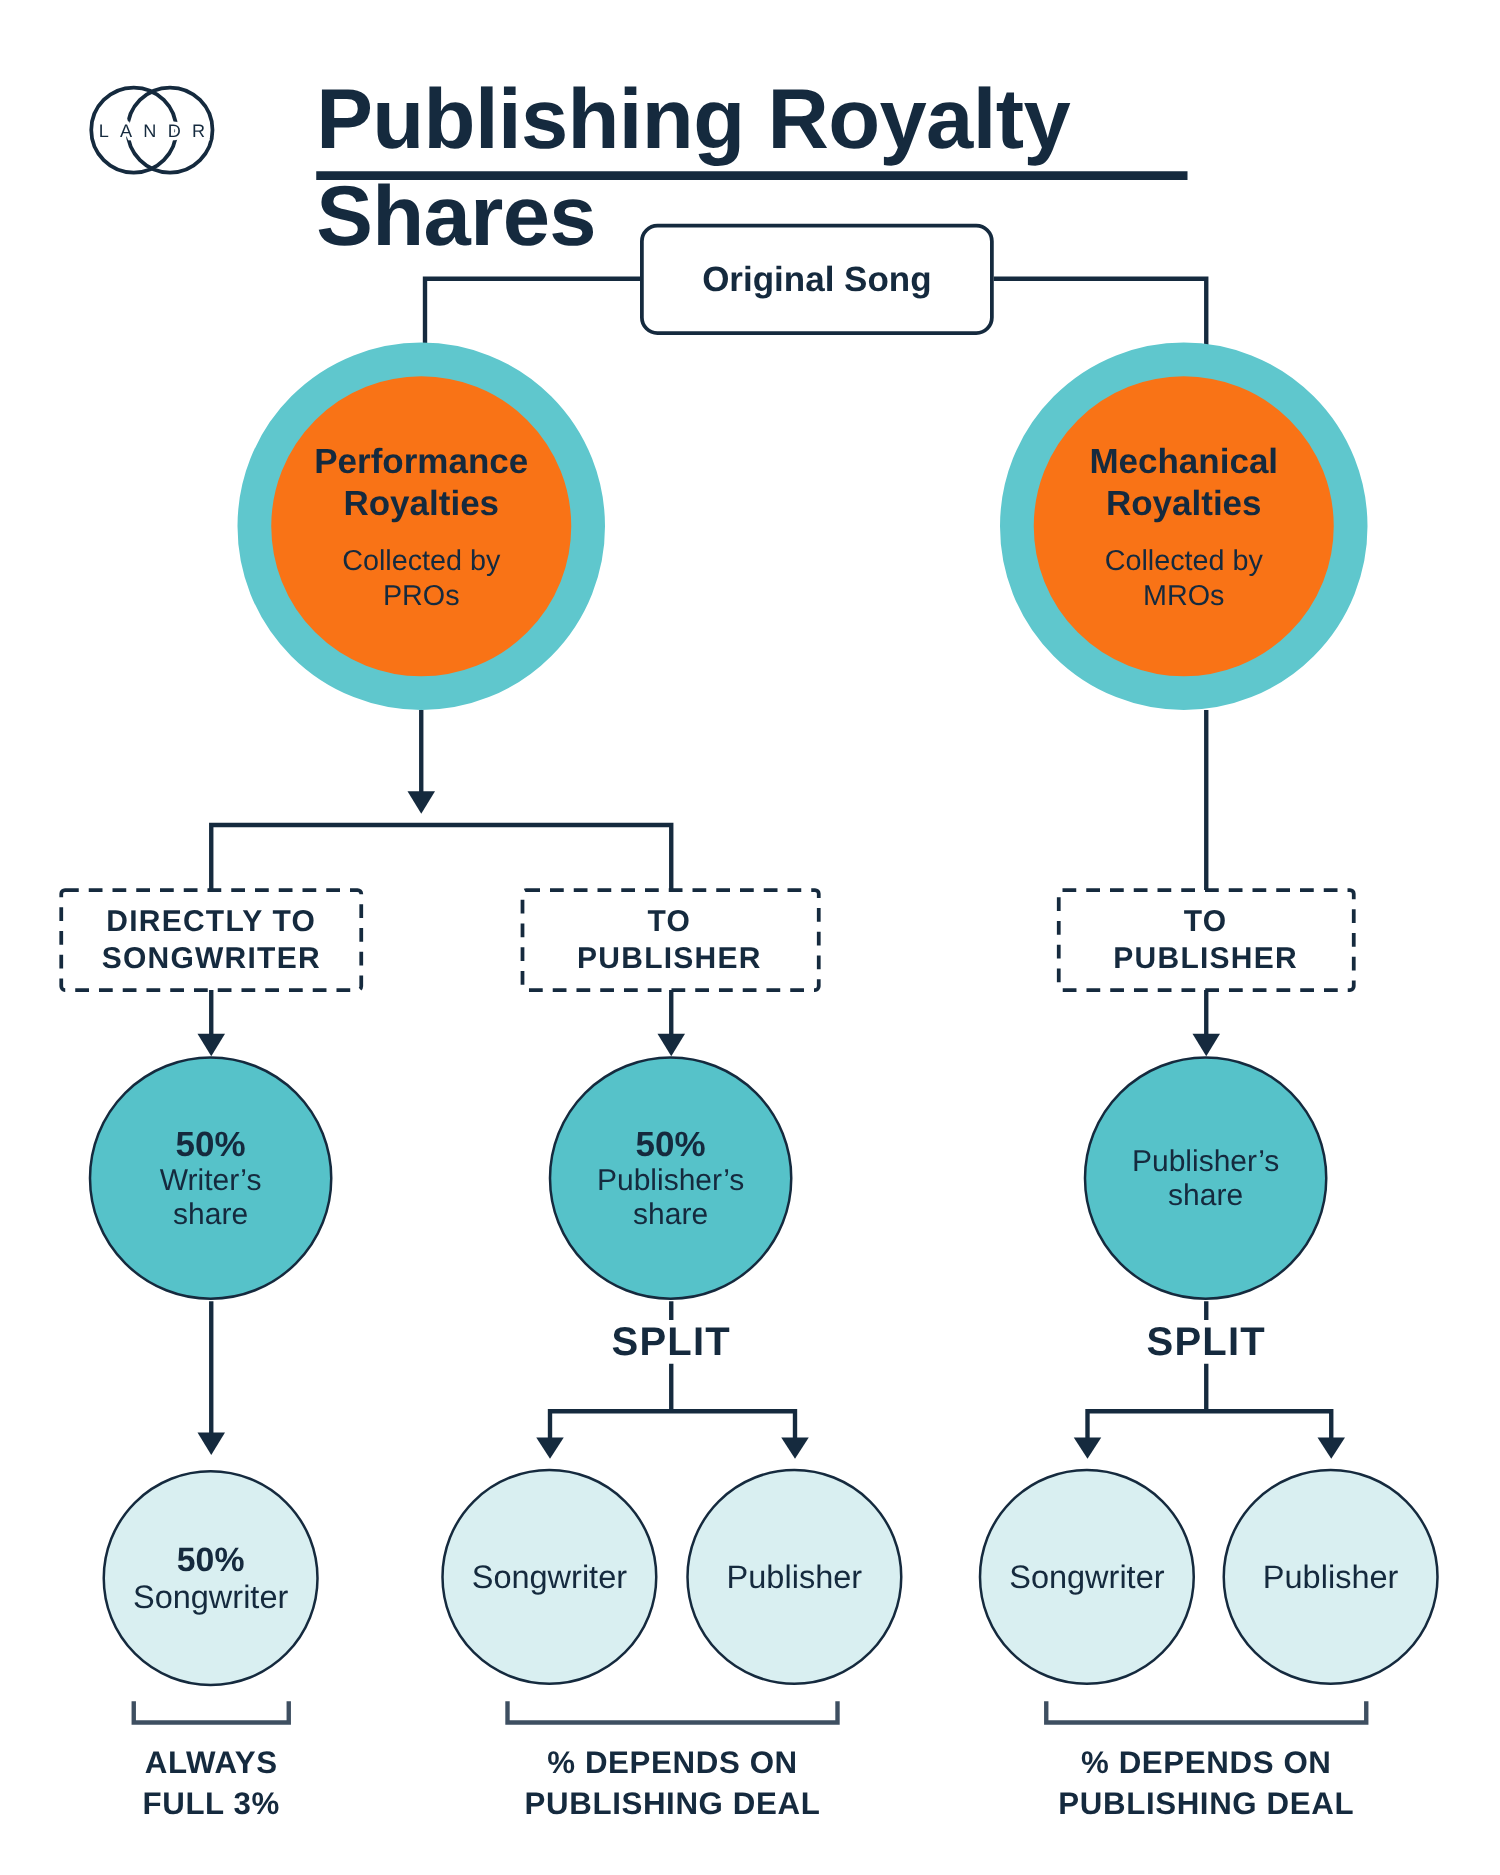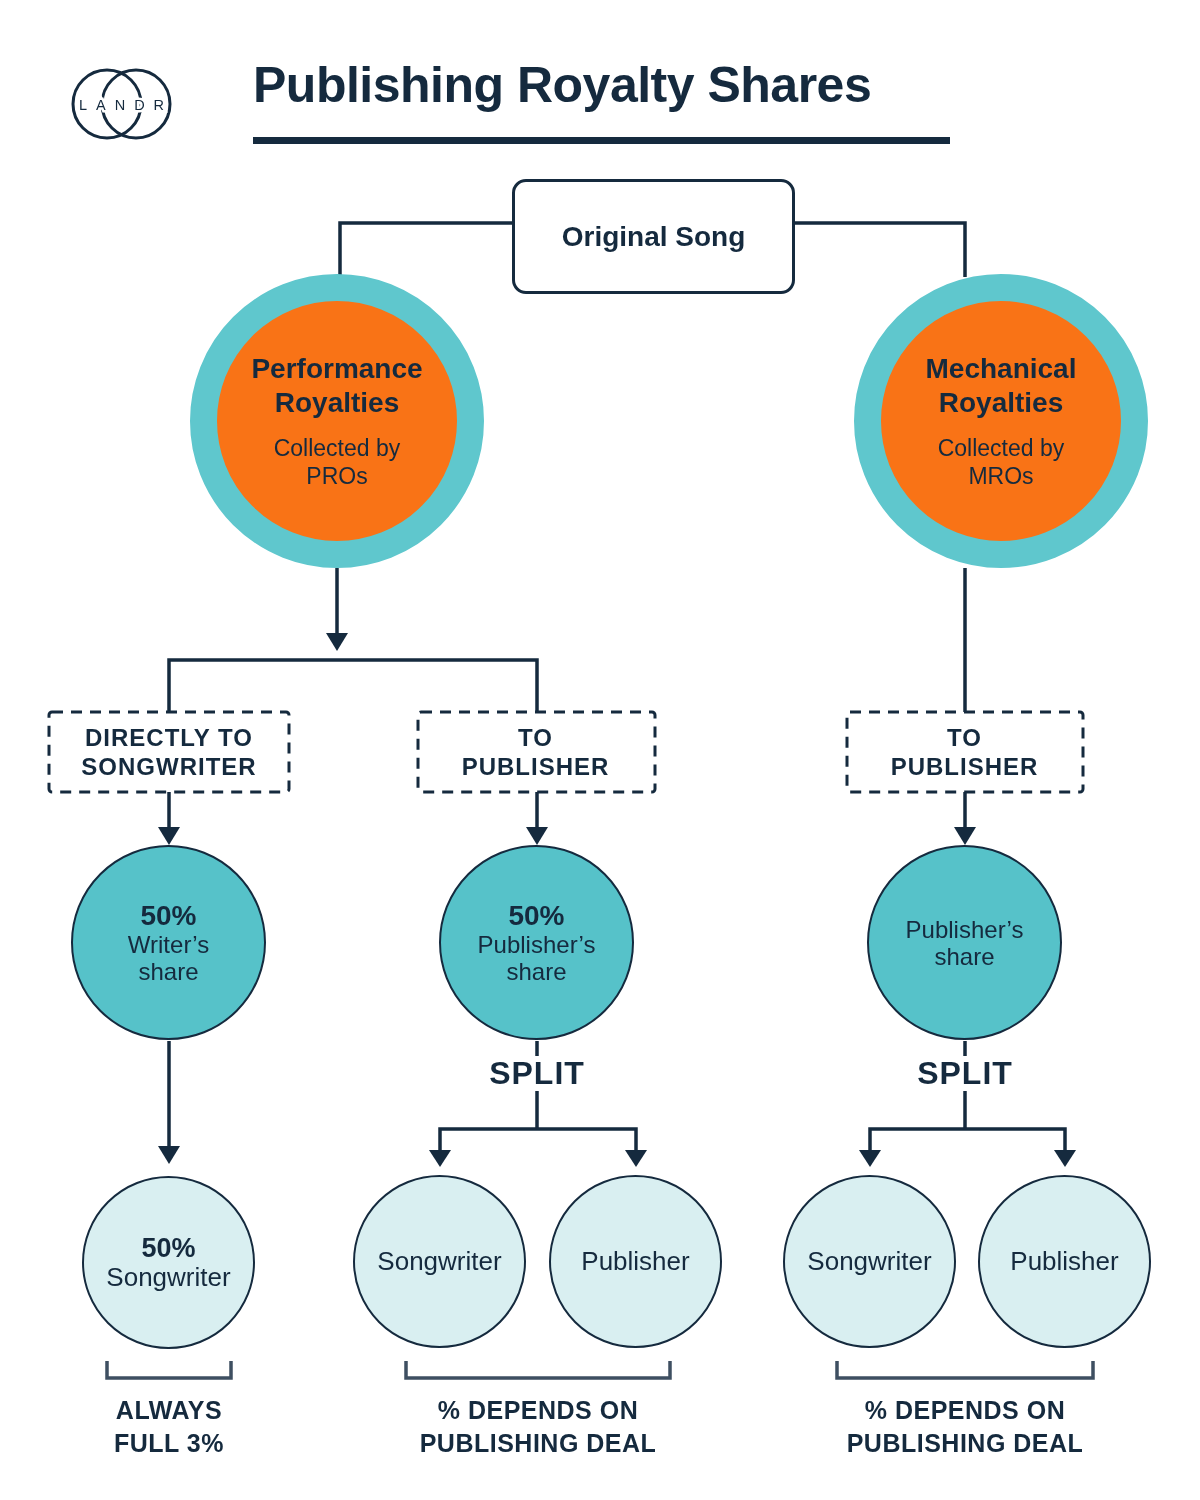--- a/index.html
+++ b/index.html
@@ -6,26 +6,26 @@
   .canvas{
     position:relative;width:1200px;height:1500px;background:#ffffff;
     font-family:"Liberation Sans", sans-serif;color:#152a3e;overflow:hidden;
   }
   .abs{position:absolute;}
   .preline{white-space:pre-line;}
   .center{display:flex;flex-direction:column;align-items:center;justify-content:center;text-align:center;}
 
   .page-title{
     left:253px;top:56px;width:760px;height:70px;
-    font-size:50px;font-weight:bold;letter-spacing:-0.5px;color:#152a3e;
+    font-size:68px;font-weight:bold;letter-spacing:-0.5px;color:#152a3e;
   }
   .title-underline{left:253px;top:137px;width:697px;height:7px;background:#152a3e;}
 
   .root-box{
-    left:512px;top:179px;width:283px;height:115px;box-sizing:border-box;
+    left:512px;top:179px;width:283px;height:89px;box-sizing:border-box;
     border:3.5px solid #152a3e;border-radius:14px;background:#fff;
     font-size:28px;font-weight:bold;
   }
 
   .big-circle{
     width:240px;height:240px;box-sizing:content-box;
     border:27px solid #5fc7cd;border-radius:50%;background:#f97316;
   }
   .big-circle .bc-title{font-size:28px;font-weight:bold;line-height:34px;}
   .big-circle .bc-sub{font-size:23px;line-height:28px;margin-top:14px;}
@@ -116,21 +116,21 @@
   <div class="abs root-box center">
     <span>Original Song</span>
   </div>
 
   <div class="abs big-circle center" style="left:190px;top:274px;">
     <div class="bc-title preline">Performance
 Royalties</div>
     <div class="bc-sub preline">Collected by
 PROs</div>
   </div>
-  <div class="abs big-circle center" style="left:854px;top:274px;">
+  <div class="abs big-circle center" style="left:800px;top:274px;">
     <div class="bc-title preline">Mechanical
 Royalties</div>
     <div class="bc-sub preline">Collected by
 MROs</div>
   </div>
 
   <div class="abs route-label center preline" style="left:49px;top:712px;">DIRECTLY TO
 SONGWRITER</div>
   <div class="abs route-label center preline" style="left:417px;top:712px;width:237px;">TO
 PUBLISHER</div>

